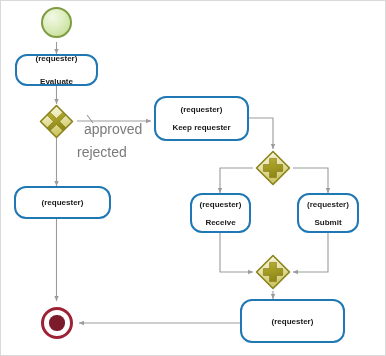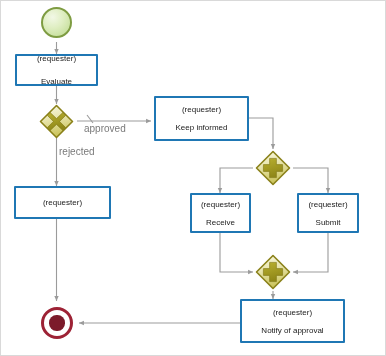--- a/index.html
+++ b/index.html
@@ -22,29 +22,30 @@
     left: 0;
     top: 0;
     width: 386px;
     height: 356px;
   }
   
   .task {
     position: absolute;
     box-sizing: border-box;
     border: 2px solid #1f77b4;
-    border-radius: 1px;
+    border-radius: 12px;
     background: #ffffff;
     display: flex;
     flex-direction: column;
     align-items: center;
     justify-content: center;
     text-align: center;
     color: #111111;
     z-index: 3;
+    font-weight: bold;
   }
   .task .lane {
     font-size: 8px;
     line-height: 11px;
     color: #1a1a1a;
     white-space: nowrap;
   }
   .task .tname {
     font-size: 8px;
     line-height: 11px;
@@ -84,21 +85,21 @@
   
   .gateway {
     position: absolute;
     z-index: 3;
   }
   .gateway svg { display: block; }
 
   
   .edge-label {
     position: absolute;
-    font-size: 10px;
+    font-size: 14px;
     line-height: 10px;
     color: #7a7a7a;
     white-space: nowrap;
     z-index: 4;
   }
 </style>
 </head>
 <body>
 
 <div id="diagram-root">
@@ -159,33 +160,33 @@
   <div class="gateway" style="left:38px; top:103px; width:35px; height:35px;">
     <svg width="35" height="35" viewBox="0 0 35 35" xmlns="http://www.w3.org/2000/svg">
       <polygon points="17.5,1.5 33.5,17.5 17.5,33.5 1.5,17.5" fill="url(#gwgrad)" stroke="#8a8119" stroke-width="1.6" stroke-linejoin="round"></polygon>
       <path d="M 11.2 8.6 L 17.5 14.6 L 23.8 8.6 L 26.6 11.4 L 20.6 17.5
                L 26.6 23.6 L 23.8 26.4 L 17.5 20.4 L 11.2 26.4 L 8.4 23.6
                L 14.4 17.5 L 8.4 11.4 Z" fill="url(#crossgrad)" stroke="#7e7614" stroke-width="0.6" stroke-linejoin="round"></path>
     </svg>
   </div>
 
   <span class="edge-label" style="left:83px; top:123px;">approved</span>
-  <span class="edge-label" style="left:58px; top:146px;">rejected</span>
+  <span class="edge-label" style="left:76px; top:146px;">rejected</span>
 
   <div class="task tight" style="left:13px; top:185px; width:97px; height:33px;">
     <span class="lane">(requester)</span>
   </div>
 
   <div class="end-event" style="left:40px; top:306px; width:32px; height:32px;">
     <span class="inner-dot"></span>
   </div>
 
   <div class="task gap" style="left:153px; top:95px; width:95px; height:45px;">
     <span class="lane">(requester)</span>
-    <span class="tname">Keep informed</span>
+    <span class="tname">Keep requester</span>
   </div>
 
   <div class="gateway" style="left:254px; top:149px; width:36px; height:36px;">
     <svg width="36" height="36" viewBox="0 0 36 36" xmlns="http://www.w3.org/2000/svg">
       <polygon points="18,1.5 34.5,18 18,34.5 1.5,18" fill="url(#gwgrad)" stroke="#8a8119" stroke-width="1.6" stroke-linejoin="round"></polygon>
       <path d="M 14.6 8.4 L 21.4 8.4 L 21.4 14.6 L 27.6 14.6 L 27.6 21.4
                L 21.4 21.4 L 21.4 27.6 L 14.6 27.6 L 14.6 21.4 L 8.4 21.4
                L 8.4 14.6 L 14.6 14.6 Z" fill="url(#crossgrad)" stroke="#7e7614" stroke-width="0.6" stroke-linejoin="round"></path>
     </svg>
   </div>
@@ -204,16 +205,15 @@
     <svg width="36" height="36" viewBox="0 0 36 36" xmlns="http://www.w3.org/2000/svg">
       <polygon points="18,1.5 34.5,18 18,34.5 1.5,18" fill="url(#gwgrad)" stroke="#8a8119" stroke-width="1.6" stroke-linejoin="round"></polygon>
       <path d="M 14.6 8.4 L 21.4 8.4 L 21.4 14.6 L 27.6 14.6 L 27.6 21.4
                L 21.4 21.4 L 21.4 27.6 L 14.6 27.6 L 14.6 21.4 L 8.4 21.4
                L 8.4 14.6 L 14.6 14.6 Z" fill="url(#crossgrad)" stroke="#7e7614" stroke-width="0.6" stroke-linejoin="round"></path>
     </svg>
   </div>
 
   <div class="task gap" style="left:239px; top:298px; width:105px; height:44px;">
     <span class="lane">(requester)</span>
-    <span class="tname">Notify of approval</span>
   </div>
 
 </div>
 
 </body></html>

